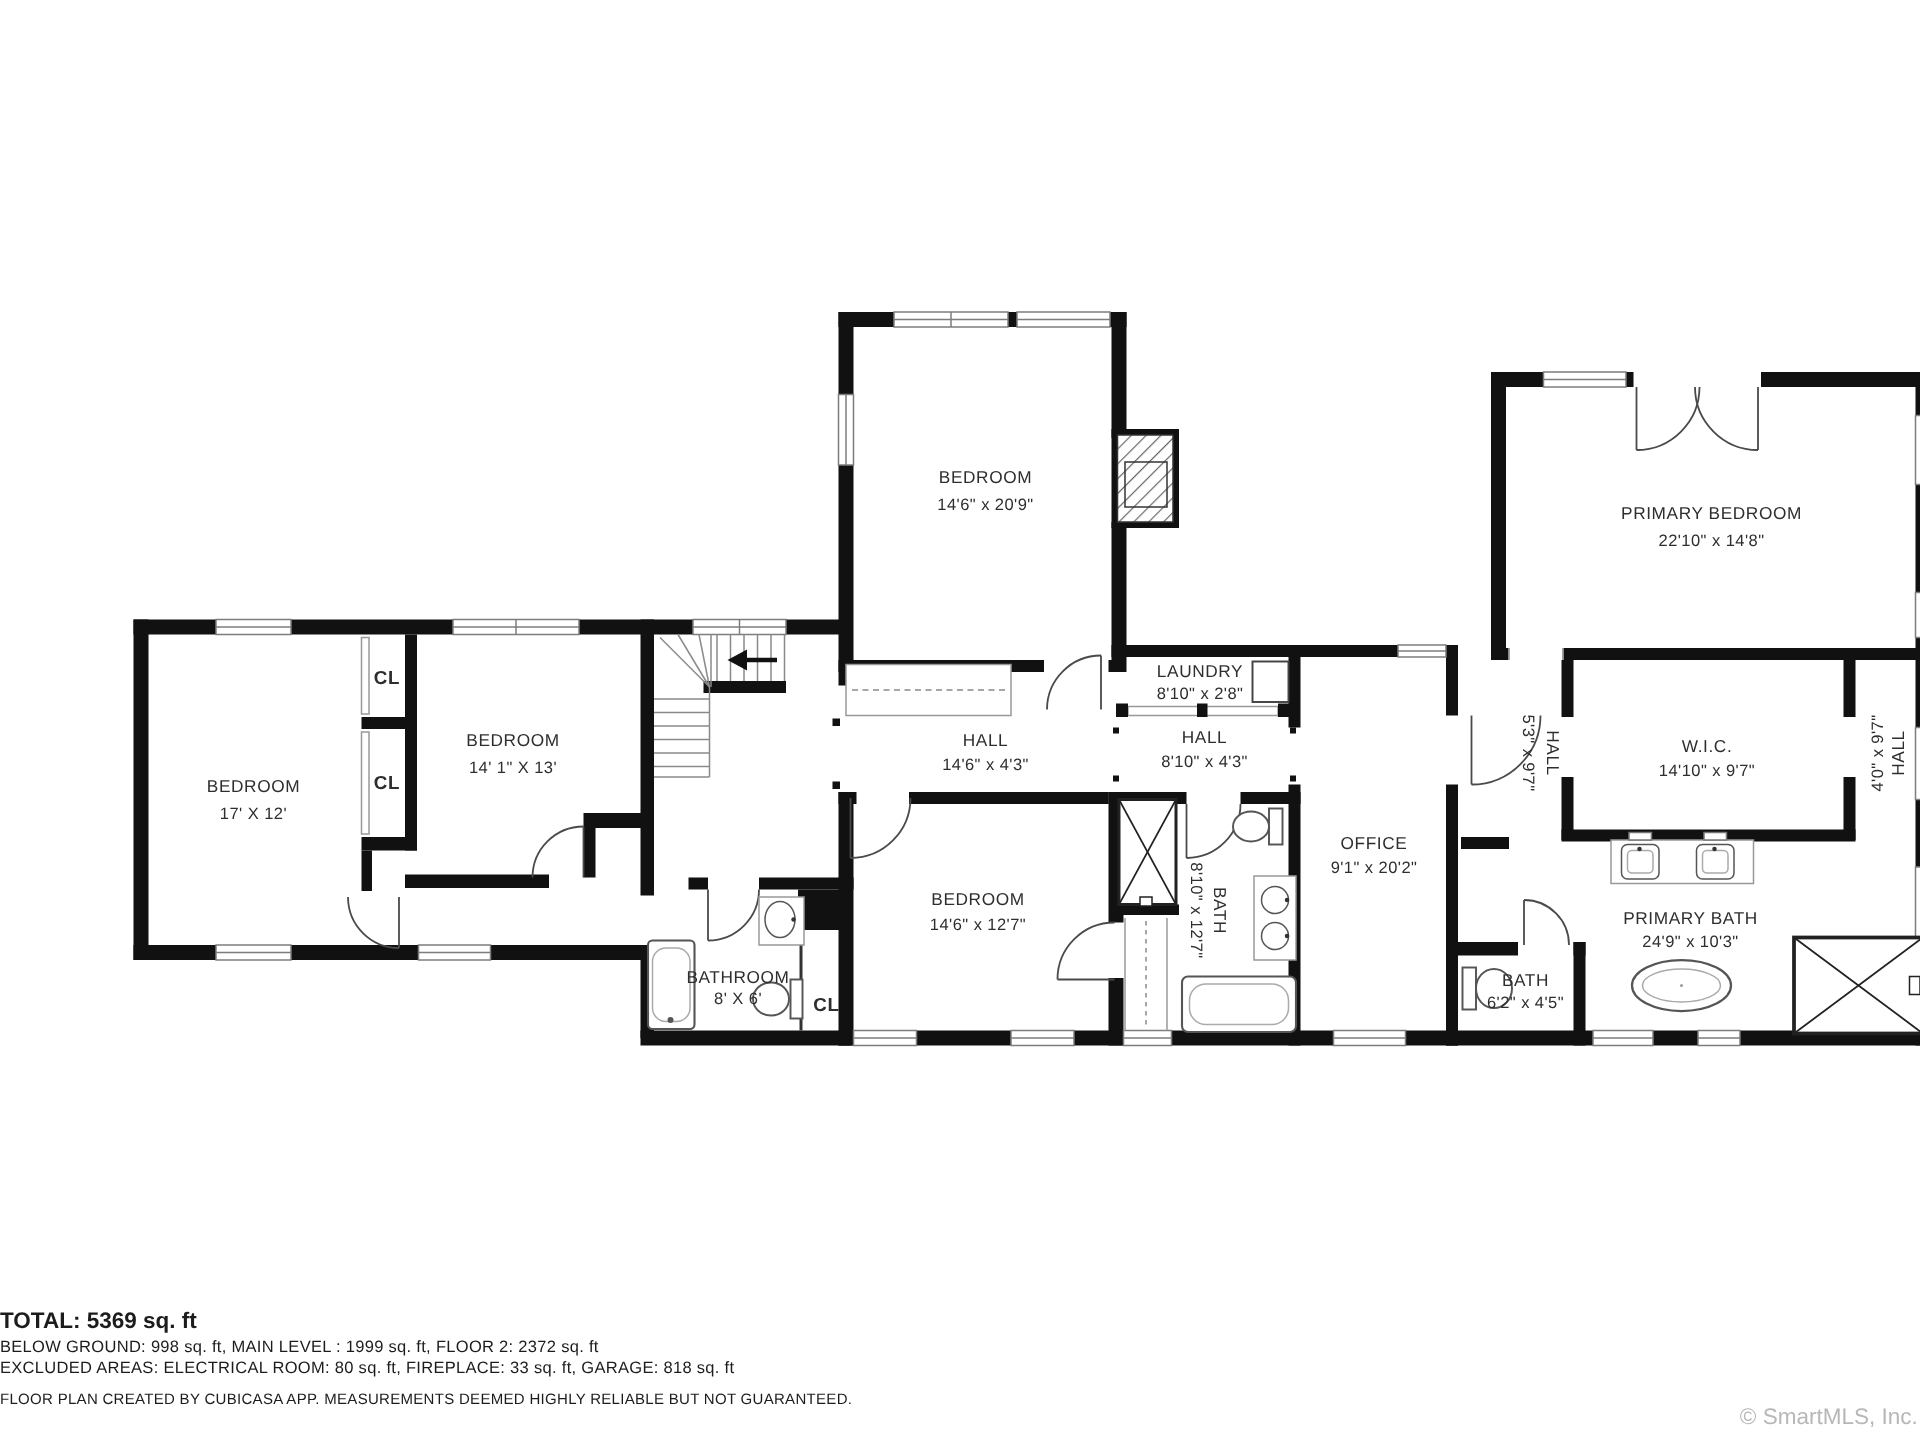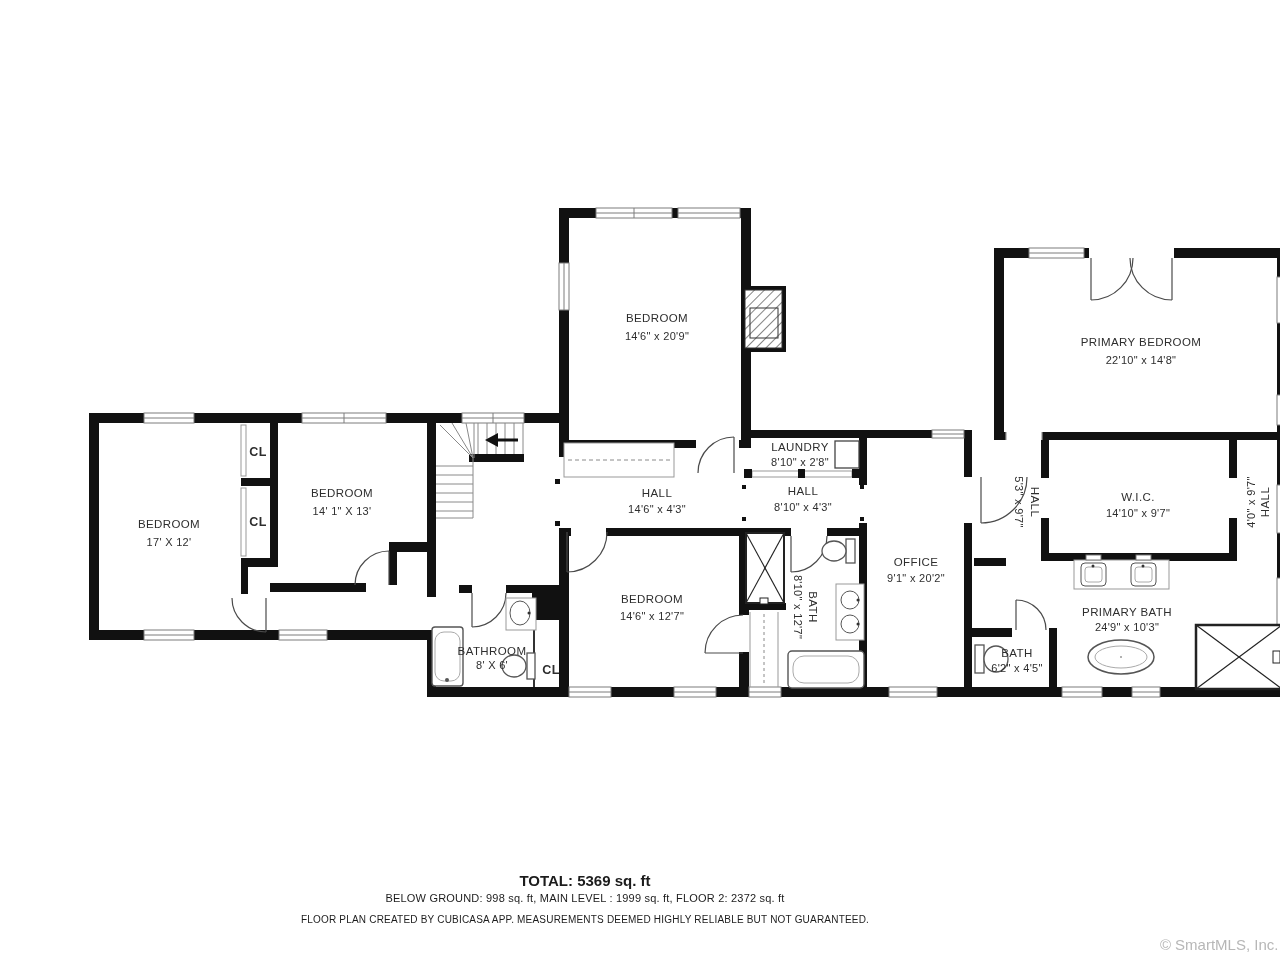--- a/index.html
+++ b/index.html
@@ -2,21 +2,21 @@
 <html><head>
 <meta charset="utf-8">
 <style>
   html,body{margin:0;padding:0;background:#ffffff;}
   #canvas{position:relative;width:1280px;height:960px;background:#ffffff;overflow:hidden;
           font-family:"Liberation Sans", sans-serif;padding-left:44px;}
   svg text{font-family:"Liberation Sans", sans-serif;fill:#2e2e2e;}
   .room-name{font-size:11.5px;letter-spacing:.4px;}
   .room-dims{font-size:11px;letter-spacing:.3px;}
   .cl-label{font-size:12.5px;font-weight:700;letter-spacing:.5px;}
-  #summary{position:absolute;left:0;top:872px;width:1170px;text-align:center;color:#1c1c1c;}
+  #summary{position:absolute;left:0;top:872px;width:1170px;text-align:left;color:#1c1c1c;}
   #summary .total{font-size:15px;font-weight:700;margin:0 0 3px 0;}
   #summary .levels,#summary .excluded{font-size:11px;margin:0 0 2px 0;letter-spacing:.2px;}
   #summary .disclaimer{font-size:10px;margin-top:10px;letter-spacing:.2px;}
   #watermark{position:absolute;right:8px;top:936px;font-size:15px;font-weight:400;color:#b7b7b7;}
 </style>
 </head>
 <body>
 
 <div id="canvas">
 
@@ -366,18 +366,19 @@
 
     <text class="room-name" x="973" y="657">BATH</text>
     <text class="room-dims" x="973" y="672">6'2" x 4'5"</text>
   </g>
 </svg>
 
 
 <div id="summary">
   <div class="total">TOTAL: 5369 sq. ft</div>
   <div class="levels">BELOW GROUND: 998 sq. ft, MAIN LEVEL : 1999 sq. ft, FLOOR 2: 2372 sq. ft</div>
+  <div class="excluded">EXCLUDED AREAS: ELECTRICAL ROOM: 80 sq. ft, FIREPLACE: 33 sq. ft, GARAGE: 818 sq. ft</div>
   <div class="disclaimer">FLOOR PLAN CREATED BY CUBICASA APP. MEASUREMENTS DEEMED HIGHLY RELIABLE BUT NOT GUARANTEED.</div>
 </div>
 
 <div id="watermark">© SmartMLS, Inc. 2025</div>
 
 </div>
 
 </body></html>

